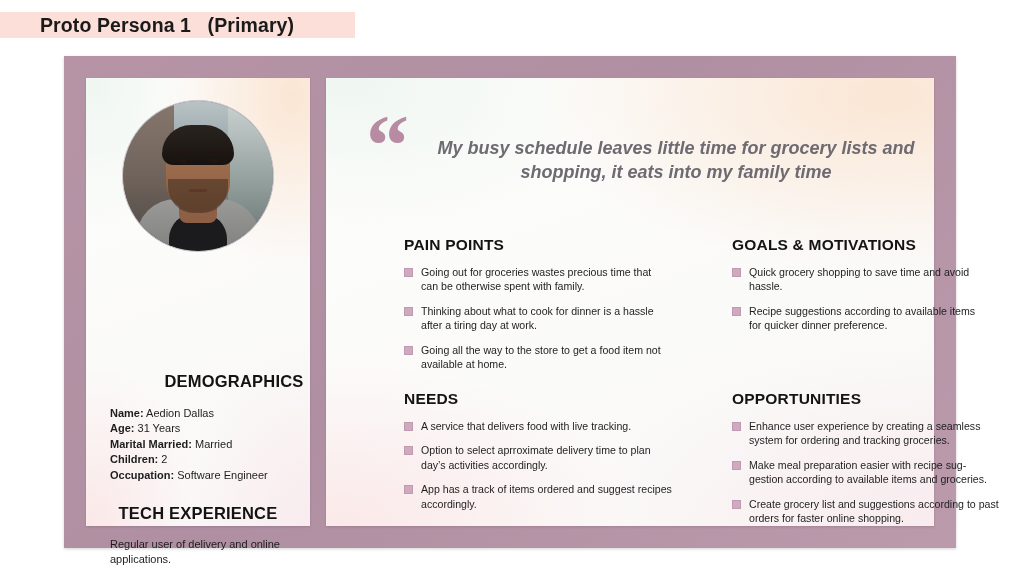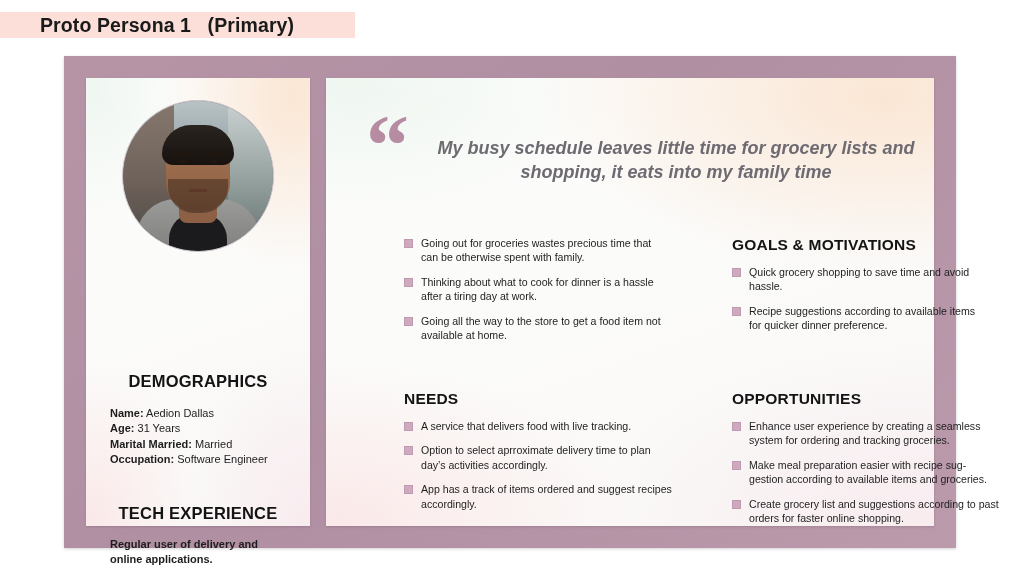--- a/index.html
+++ b/index.html
@@ -97,32 +97,32 @@
   .av-eye.r{left:50%;margin-left:11px;}
   .av-brow{position:absolute;top:51px;width:14px;height:3px;border-radius:2px;background:#20150f;}
   .av-brow.l{left:50%;margin-left:-23px;}
   .av-brow.r{left:50%;margin-left:9px;}
   .av-mouth{position:absolute;top:88px;left:50%;margin-left:-9px;width:18px;height:3px;border-radius:2px;background:#5e3728;}
 
   .lp-h{
     position:absolute;left:0;width:100%;text-align:center;
     font-size:16.5px;font-weight:bold;color:#131313;letter-spacing:.2px;
   }
-  .h-demographics{top:294px;}
+  .h-demographics{top:294px;padding-left:36px;}
   .h-tech{top:426px;}
 
   .demo-list{
     position:absolute;left:24px;top:328px;width:196px;
     font-size:11px;line-height:15.4px;color:#1d1d1d;
   }
   .demo-list .row{white-space:nowrap;}
   .demo-list .k{font-weight:bold;}
   .tech-body{
     position:absolute;left:24px;top:459px;width:170px;
-    font-size:11px;line-height:15.4px;color:#1d1d1d;font-weight:bold;
+    font-size:11px;line-height:15.4px;color:#1d1d1d;
   }
 
   
   .quote-mark{
     position:absolute;left:40px;top:44px;
     font-family:"Liberation Serif",serif;
     font-size:86px;line-height:48px;color:#b78ba1;font-weight:bold;
     letter-spacing:-2px;user-select:none;
   }
   .quote-text{
@@ -192,35 +192,40 @@
         </div>
         <div class="row">
           <span class="k">Age:</span>
           <span>31 Years</span>
         </div>
         <div class="row">
           <span class="k">Marital Married:</span>
           <span> Married</span>
         </div>
         <div class="row">
+          <span class="k">Children:</span>
+          <span>2</span>
+        </div>
+        <div class="row">
           <span class="k">Occupation:</span>
           <span>Software Engineer</span>
         </div>
       </div>
 
       <div class="lp-h h-tech">TECH EXPERIENCE</div>
       <div class="tech-body">Regular user of delivery and online applications.</div>
     </div>
 
     <div class="panel panel-right">
 
       <div class="quote-mark">“</div>
       <div class="quote-text">My busy schedule leaves little time for grocery lists and shopping, it eats into my family time</div>
 
       <div class="sec sec-pain">
+        <div class="sec-h">PAIN POINTS</div>
         <ul class="bullets">
           <li><span class="bl"></span><span>Going out for groceries wastes precious time that can be otherwise spent with family.</span></li>
           <li><span class="bl"></span><span>Thinking about what to cook for dinner is a hassle after a tiring day at work.</span></li>
           <li><span class="bl"></span><span>Going all the way to the store to get a food item not available at home.</span></li>
         </ul>
       </div>
 
       <div class="sec sec-goals">
         <div class="sec-h">GOALS &amp; MOTIVATIONS</div>
         <ul class="bullets">

